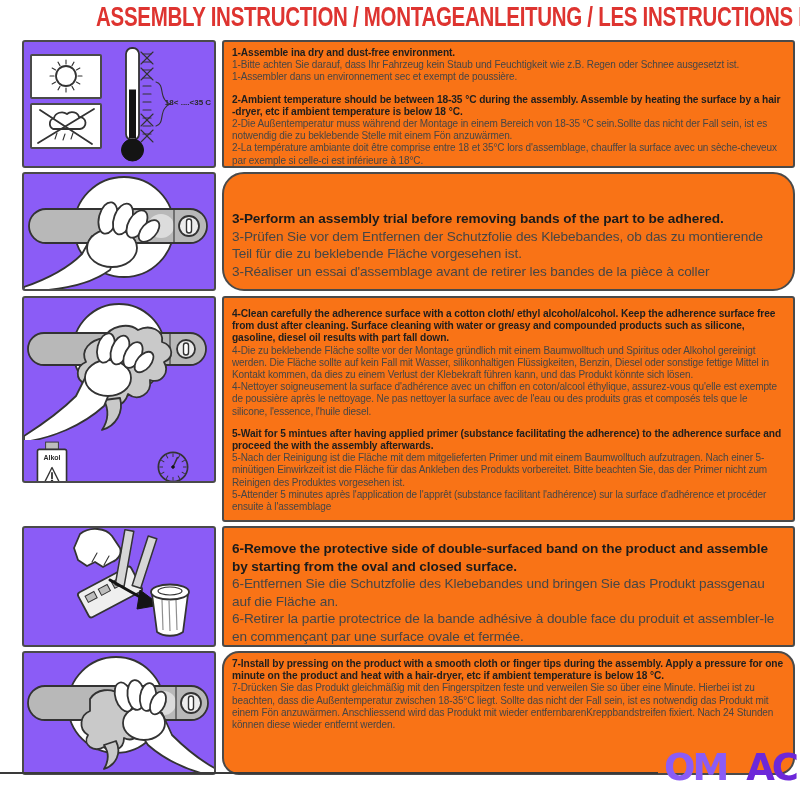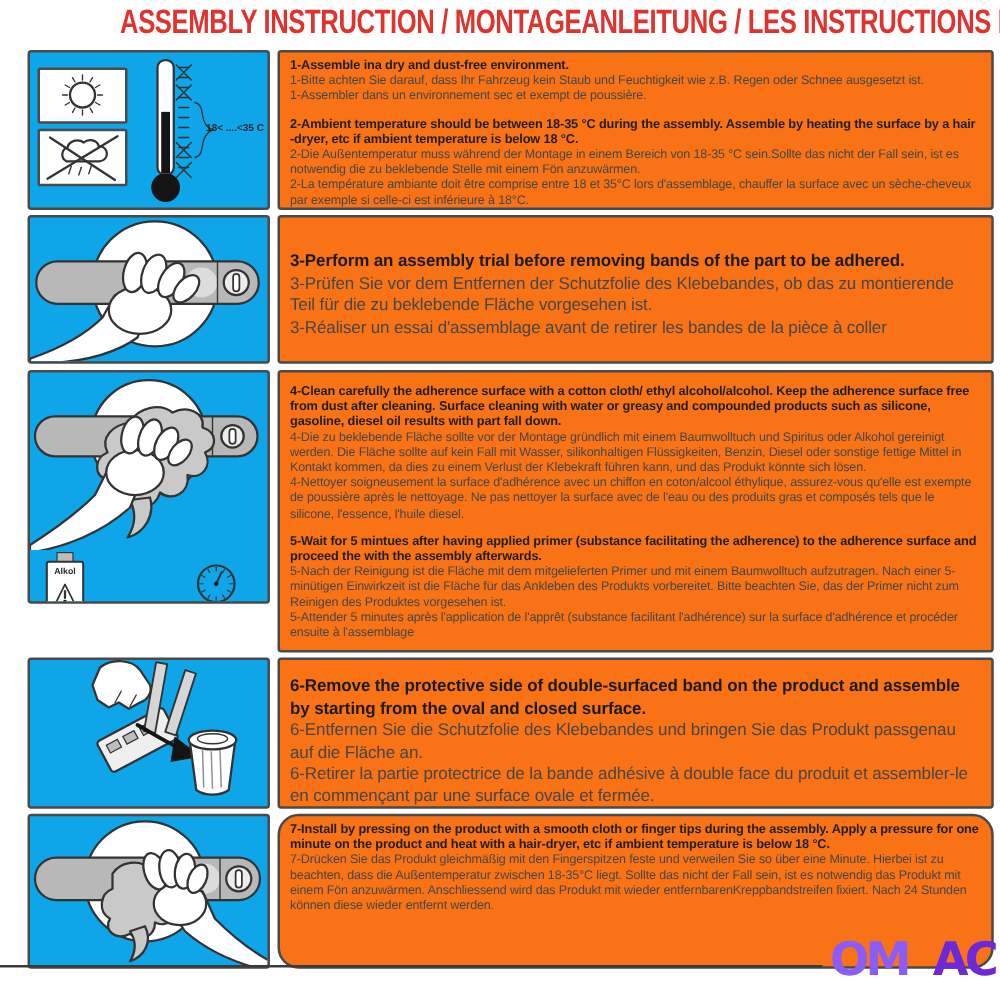--- a/index.html
+++ b/index.html
@@ -1,30 +1,30 @@
 <!DOCTYPE html>
 <html><head>
 <meta charset="utf-8">
 <style>
   html,body{margin:0;padding:0;background:#fff;}
   .page{position:relative;width:800px;height:800px;background:#fff;overflow:hidden;
         font-family:"Liberation Sans",sans-serif;}
   .title{position:absolute;top:2px;left:0;right:0;text-align:center;white-space:nowrap;
          font-weight:bold;font-size:27px;color:#de3430;transform:scaleX(.76);letter-spacing:-.4px;}
   .ibox{position:absolute;left:22px;width:194px;border:2px solid #4a4a4a;border-radius:3px;
-        background:#0ea5e9;box-sizing:border-box;overflow:hidden;}
+        background:#8b5cf6;box-sizing:border-box;overflow:hidden;}
   .tbox{position:absolute;left:222px;width:573px;border:2px solid #4a4a4a;border-radius:3px;
         background:#f97316;box-sizing:border-box;overflow:hidden;padding:5px 8px;color:#464646;}
   .tbox p{margin:0;}
   .small p{font-size:10px;line-height:12.2px;letter-spacing:-.1px;}
   .small p.b{font-weight:bold;color:#1e1e1e;font-size:10.2px;}
   .big p{font-size:13.6px;line-height:17.6px;letter-spacing:-.1px;}
   .big p.b{font-weight:bold;color:#1b1b1b;}
   .mt{margin-top:10px !important;}
-  .pt26{padding-top:26px;}
+  .pt26{padding-top:36px;border-radius:22px;}
   .pt12{padding-top:12px;}
   .mini{position:absolute;border:2px solid #4a4a4a;border-radius:2px;background:#fff;box-sizing:border-box;}
   .lbl{position:absolute;font-weight:bold;color:#2a2a2a;text-align:center;}
   .ill{position:absolute;}
   .ill .ln{stroke:#333;stroke-width:1.8;fill:none;stroke-linecap:round;stroke-linejoin:round;}
   .ill .thin{stroke:#333;stroke-width:1.1;fill:none;stroke-linecap:round;}
   .ill .wh{stroke:#333;stroke-width:1.8;fill:#fff;stroke-linecap:round;stroke-linejoin:round;}
   .ill .gy{stroke:#333;stroke-width:1.8;fill:#b8b8b8;stroke-linejoin:round;}
   .ill .lgy{stroke:#333;stroke-width:1.8;fill:#c9c9c9;stroke-linejoin:round;stroke-linecap:round;}
   .ill .pad{stroke:#333;stroke-width:1;fill:#bdbdbd;}

